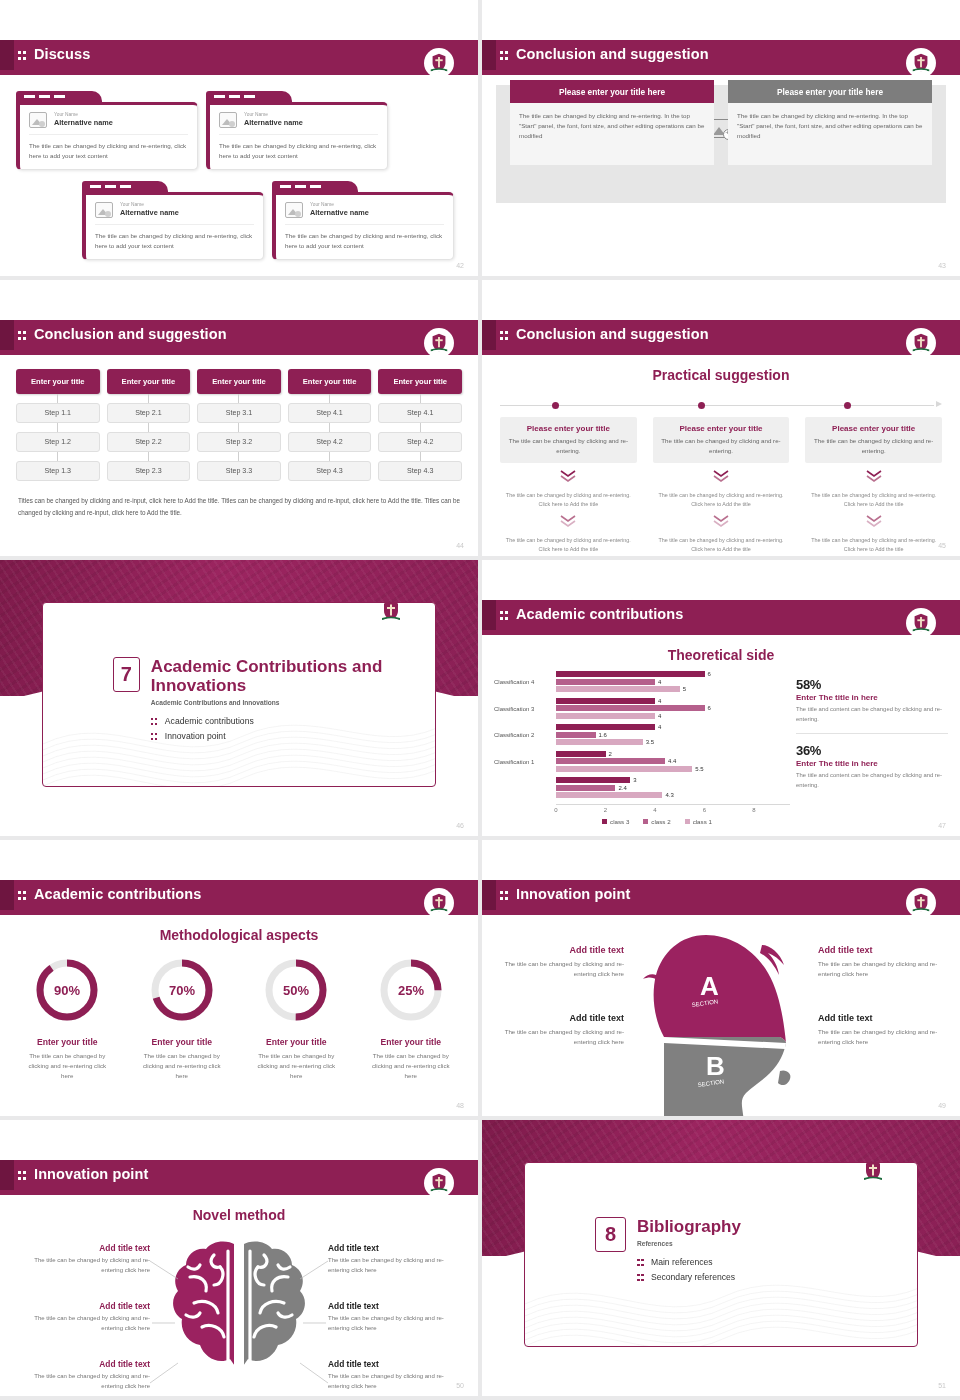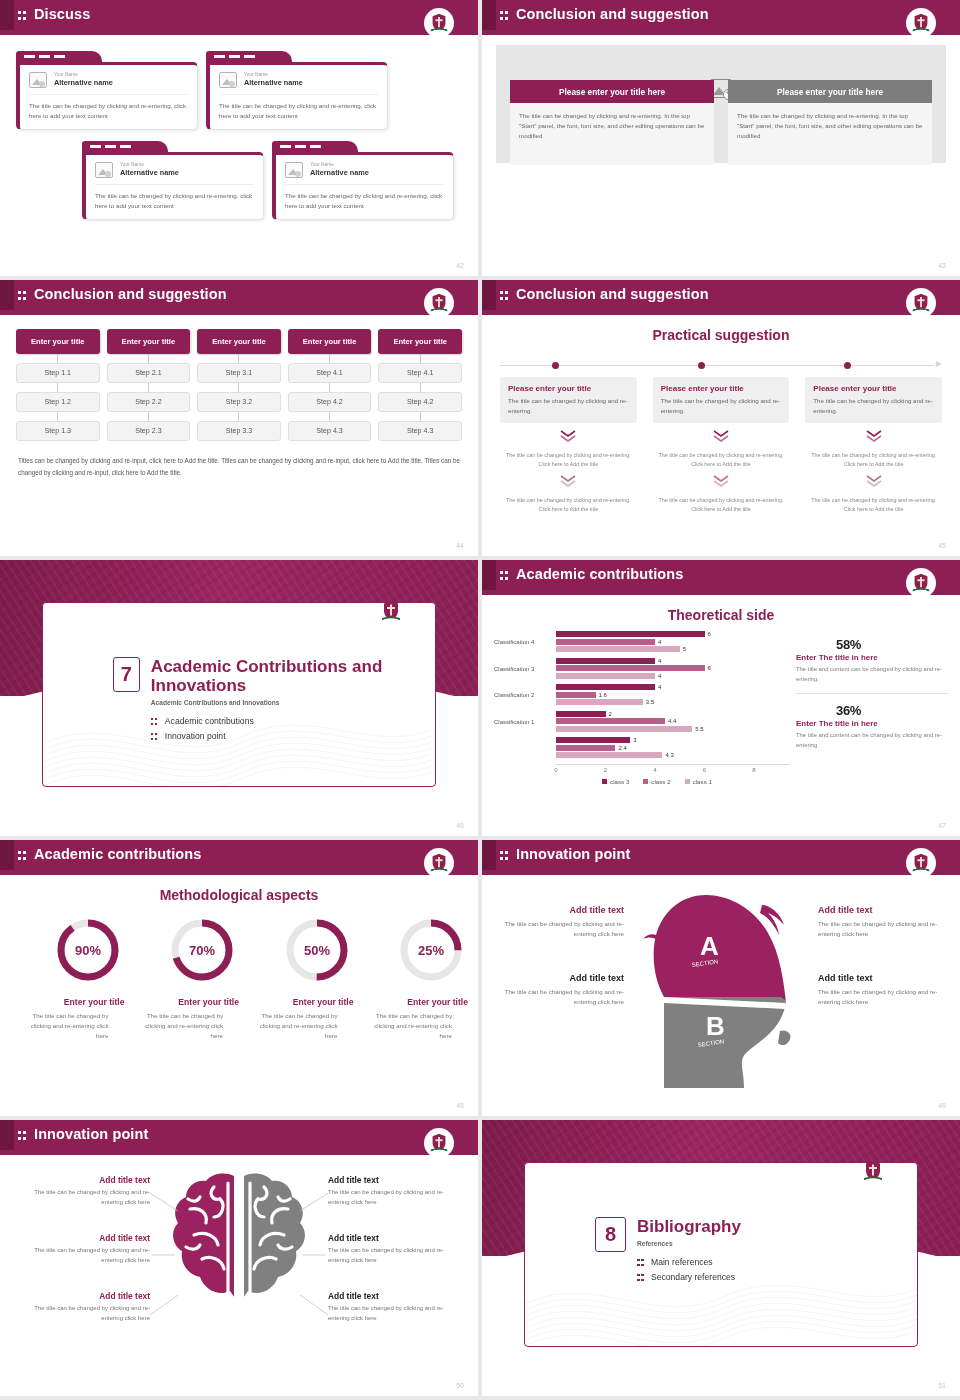--- a/index.html
+++ b/index.html
@@ -14,21 +14,21 @@
 
   
   .hdr { height:30px; background:#8E1F54; position:relative; }
   .hdr .deco { position:absolute; left:0; top:0; width:14px; height:30px; background:#6E1540; }
   .hdr-title { position:absolute; left:34px; top:6px; color:#fff; font-size:14.5px; font-weight:bold; letter-spacing:.1px; }
   .hdr-dots { position:absolute; left:18px; top:10px; width:9px; height:11px; }
   .hdr-dots i { position:absolute; width:3px; height:3px; background:#fff; display:block; }
   .hdr-dots i:nth-child(1){left:0;top:1px;} .hdr-dots i:nth-child(2){left:5px;top:1px;}
   .hdr-dots i:nth-child(3){left:0;top:7px;} .hdr-dots i:nth-child(4){left:5px;top:7px;}
   .hdr-under { height:5px; background:#8E1F54; width:100%; }
-  .hdr-wrap { position:relative; }
+  .hdr-wrap { position:relative;margin-top:40px; }
   .crest-wrap { position:absolute; right:24px; top:8px; width:30px; height:30px; border-radius:50%; background:#fff; display:flex; align-items:center; justify-content:center; z-index:5; }
 
   .slide-title { text-align:center; font-size:14px; font-weight:bold; color:#8E1F54; margin-top:12px; }
   .pg { position:absolute; right:14px; bottom:7px; font-size:7px; color:#c9c9c9; }
 
   
   .folders { position:relative; margin:14px 14px 0 14px; height:200px; }
   .folder { position:absolute; width:182px; }
   .fo-tab { width:86px; height:11px; background:#8E1F54; border-radius:3px 10px 0 0; position:relative; }
   .fo-tab span { position:absolute; top:4px; width:11px; height:2.5px; background:#fff; }
@@ -63,21 +63,21 @@
   .step-cell { background:#f3f3f3; border:1px solid #dfdfdf; border-radius:3px; text-align:center; font-size:7.1px; color:#555; padding:5px 2px; }
   .steps-note { margin:14px 18px 0 18px; font-size:6.3px; color:#555; line-height:1.85; text-align:justify; }
 
   
   .tl { position:relative; margin:16px 18px 0 18px; height:14px; }
   .tl-line { position:absolute; left:0; right:8px; top:6px; height:1px; background:#d8d8d8; }
   .tl-arrow { position:absolute; right:0; top:2px; width:0;height:0; border-top:3.5px solid transparent; border-bottom:3.5px solid transparent; border-left:6px solid #d8d8d8; }
   .tl-dot { position:absolute; top:3px; width:7px; height:7px; border-radius:50%; background:#8E1F54; }
   .pa-row { display:flex; gap:16px; margin:4px 18px 0 18px; }
   .pa-col { flex:1; }
-  .pa-card { background:#efefef; padding:7px 8px; border-radius:2px; }
+  .pa-card { background:#efefef; padding:7px 8px; border-radius:2px;text-align:center; }
   .pa-card-t { font-size:8px; font-weight:bold; color:#8E1F54; margin-bottom:3px; }
   .pa-card-d { font-size:6.2px; color:#666; line-height:1.6; }
   .chev { text-align:center; margin:6px 0 4px 0; }
   .chev svg { display:inline-block; }
   .pa-txt { font-size:5.4px; color:#8a8a8a; line-height:1.62; text-align:center; }
 
   
   .sec { position:relative; width:478px; height:276px; background:#fff; overflow:hidden; }
   .sec-bg { position:absolute; left:0; top:0; width:478px; height:148px;
     background:linear-gradient(100deg,#7e1b4b 0%,#9c2560 45%,#8a2055 100%); }
@@ -97,40 +97,40 @@
   .sec-li { display:flex; align-items:center; gap:6px; font-size:8.6px; color:#333; margin-bottom:5px; }
   .bul { width:8px; height:9px; position:relative; flex:0 0 auto; }
   .bul i { position:absolute; width:2.6px; height:2.6px; background:#8E1F54; }
   .bul i:nth-child(1){left:0;top:1px;} .bul i:nth-child(2){left:4px;top:1px;}
   .bul i:nth-child(3){left:0;top:6px;} .bul i:nth-child(4){left:4px;top:6px;}
 
   
   .ch-wrap { display:flex; margin:8px 12px 0 12px; gap:6px; }
   .ch-left { width:296px; position:relative; }
   .ch-right { flex:1; padding-top:6px; }
-  .ch-pct { font-size:13px; font-weight:bold; color:#222; letter-spacing:-.3px;margin-left:40px; }
+  .ch-pct { font-size:13px; font-weight:bold; color:#222; letter-spacing:-.3px; }
   .ch-t { font-size:8px; font-weight:bold; color:#8E1F54; margin:1px 0 3px 0; }
   .ch-d { font-size:5.9px; color:#7d7d7d; line-height:1.65; }
   .ch-sep { height:1px; background:#e2e2e2; margin:9px 0 9px 0; }
   .bar-rows { }
   .bar-grp { margin-bottom:4px; display:flex; align-items:center; }
   .bar-lab { width:62px; font-size:6px; color:#555; text-align:left; flex:0 0 auto; }
   .bar-stack { flex:1; }
   .bar-line { display:flex; align-items:center; height:6px; margin-bottom:1.5px; }
   .bar { height:6px; }
   .bar-v { font-size:6px; color:#333; margin-left:3px; }
   .axis { margin-left:62px; position:relative; height:13px; border-top:1px solid #d8d8d8; }
   .axis span { position:absolute; top:2px; font-size:6px; color:#777; transform:translateX(-50%); }
   .legend { display:flex; justify-content:center; gap:14px; margin-top:1px; margin-left:30px; }
   .lg { display:flex; align-items:center; gap:3px; font-size:6.2px; color:#555; }
   .lg i { width:5px; height:5px; display:block; }
 
   
   .donuts { display:flex; margin:10px 10px 0 10px; }
-  .dn { flex:1; text-align:right; }
+  .dn { flex:1; text-align:center; }
   .dn-t { font-size:8.6px; font-weight:bold; color:#8E1F54; margin-top:6px; }
   .dn-d { font-size:6.2px; color:#777; line-height:1.62; margin-top:4px; padding:0 16px; }
 
   
   .hd-wrap { position:relative; height:230px; }
   .hd-col { position:absolute; width:124px; }
   .hd-t { font-size:9px; font-weight:bold; color:#8E1F54; }
   .hd-t.dk { color:#222; }
   .hd-d { font-size:6.2px; color:#777; line-height:1.62; margin-top:4px; }
   .ta-r { text-align:right; } .ta-l { text-align:left; }
@@ -804,20 +804,21 @@
         <svg width="22" height="22" viewBox="0 0 24 24">
             <path d="M12 2 L19 4.5 V12 C19 16.5 15.5 19.5 12 21 C8.5 19.5 5 16.5 5 12 V4.5 Z" fill="#8E1F54"></path>
             <path d="M11 5.5h2v11h-2z" fill="#f2e3c8"></path>
             <path d="M8 8h8v2H8z" fill="#f2e3c8"></path>
             <path d="M3 19 Q12 16.5 21 19 L21 21 Q12 18.6 3 21 Z" fill="#1d6b3d"></path>
             <path d="M5.5 20.2 Q12 18.3 18.5 20.2 L18.5 22 Q12 20.2 5.5 22 Z" fill="#fff"></path>
           </svg>
       </div>
       <div class="hdr-under"></div>
     </div>
+    <div class="slide-title">Novel method</div>
     <div class="br-wrap">
       <svg width="150" height="140" viewBox="0 0 150 140" style="position:absolute;left:164px;top:14px;">
         <g fill="#9B2260">
           <path d="M72 8 C62 2 48 4 42 12 C32 10 22 18 22 28 C12 32 8 44 14 54 C6 62 8 76 18 82 C16 94 24 106 36 108 C40 120 54 128 66 122 C70 128 72 130 72 130 Z"></path>
         </g>
         <g fill="#808080">
           <path d="M78 8 C88 2 102 4 108 12 C118 10 128 18 128 28 C138 32 142 44 136 54 C144 62 142 76 132 82 C134 94 126 106 114 108 C110 120 96 128 84 122 C80 128 78 130 78 130 Z"></path>
         </g>
         <g stroke="#fff" stroke-width="3.2" fill="none" stroke-linecap="round">
           <path d="M50 18 C44 24 48 32 56 30"></path>

